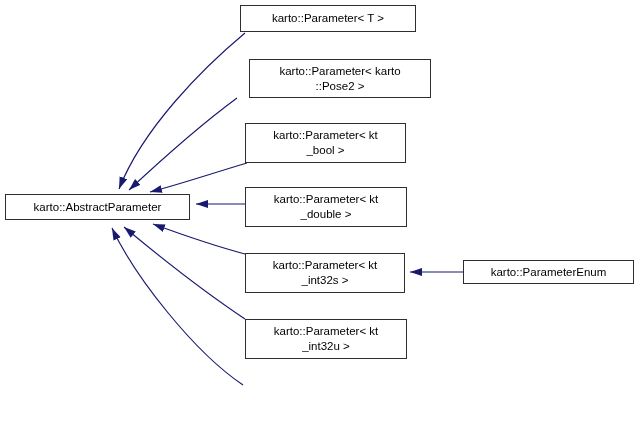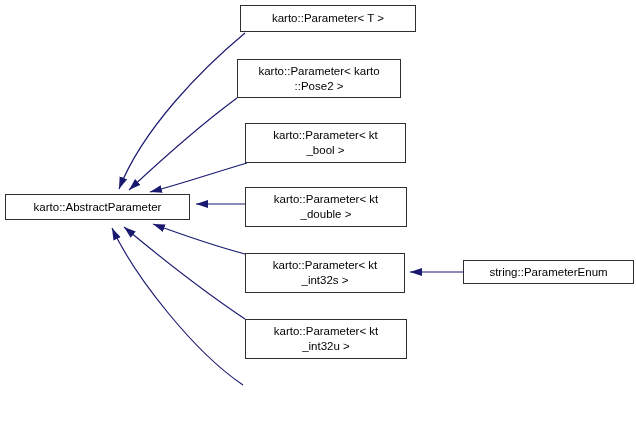--- a/index.html
+++ b/index.html
@@ -33,21 +33,21 @@
     text-align: center;
     cursor: pointer;
   }
   .node-label {
     white-space: pre-line;
     font-size: 11.5px;
     line-height: 15px;
     color: var(--text, #000000);
   }
   .n-t        { left: 240px; top: 5px;   width: 176px; height: 27px; }
-  .n-pose2    { left: 237px; top: 59px;  width: 164px; height: 39px; }
+  .n-pose2    { left: 249px; top: 59px;  width: 182px; height: 39px; }
   .n-bool     { left: 245px; top: 123px; width: 161px; height: 40px; }
   .n-double   { left: 245px; top: 187px; width: 162px; height: 40px; }
   .n-int32s   { left: 245px; top: 253px; width: 160px; height: 40px; }
   .n-int32u   { left: 245px; top: 319px; width: 162px; height: 40px; }
   .n-string   { left: 242px; top: 384px; width: 168px; height: 42px; }
   .n-abstract { left: 5px;   top: 194px; width: 185px; height: 26px; }
   .n-enum     { left: 463px; top: 260px; width: 171px; height: 24px; }
 </style>
 </head>
 <body>
@@ -98,16 +98,16 @@
 _int32s &gt;</span>
   </div>
 
   <div class="node n-int32u">
     <span class="node-label">karto::Parameter&lt; kt
 _int32u &gt;</span>
   </div>
 
 
   <div class="node n-enum">
-    <span class="node-label">string::ParameterEnum</span>
+    <span class="node-label">karto::ParameterEnum</span>
   </div>
 
 </div>
 
 </body></html>

